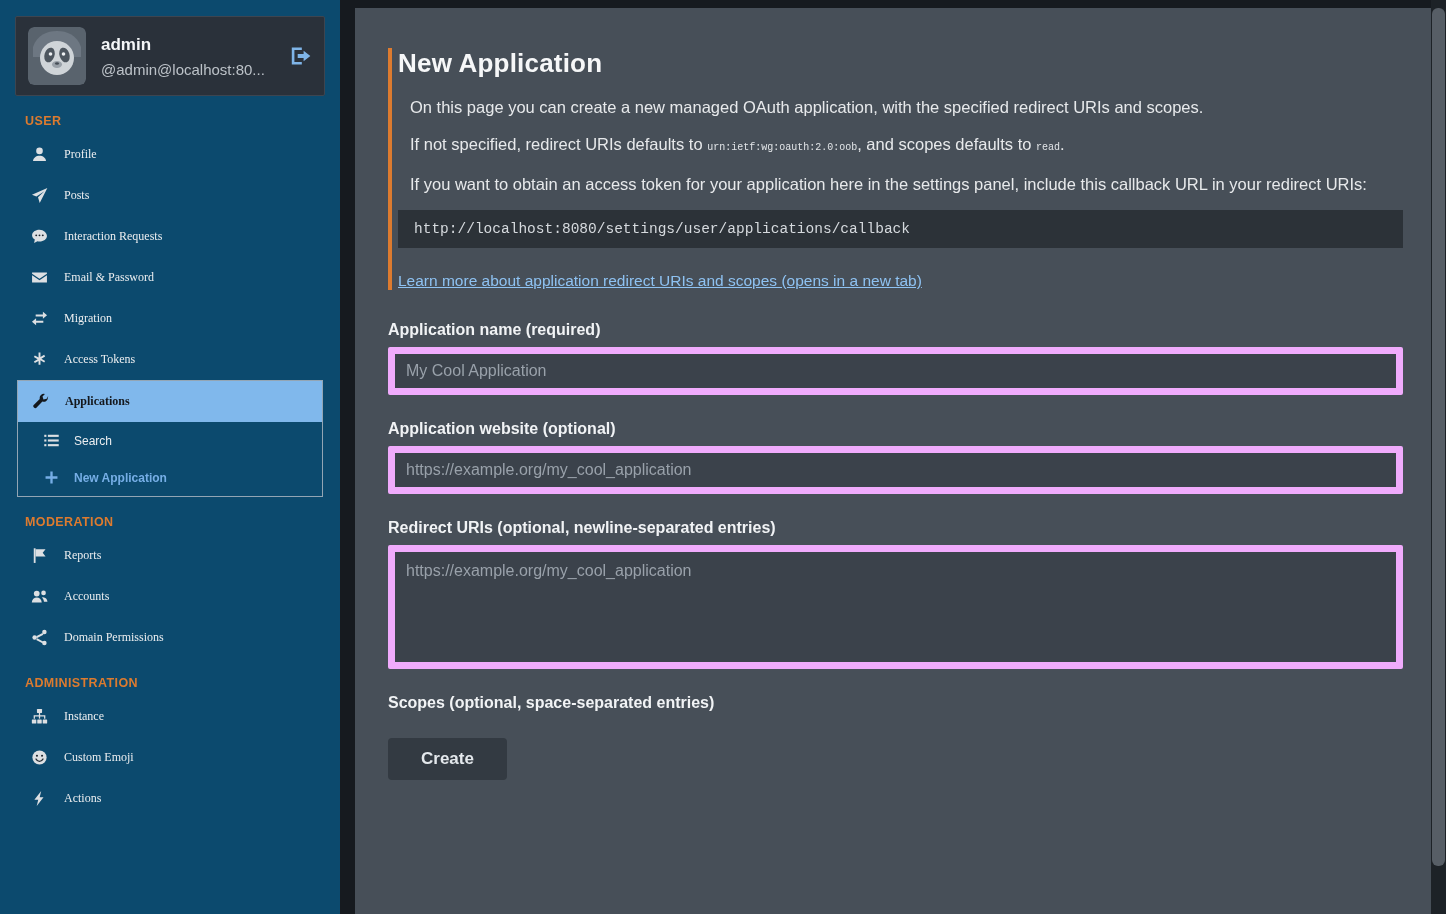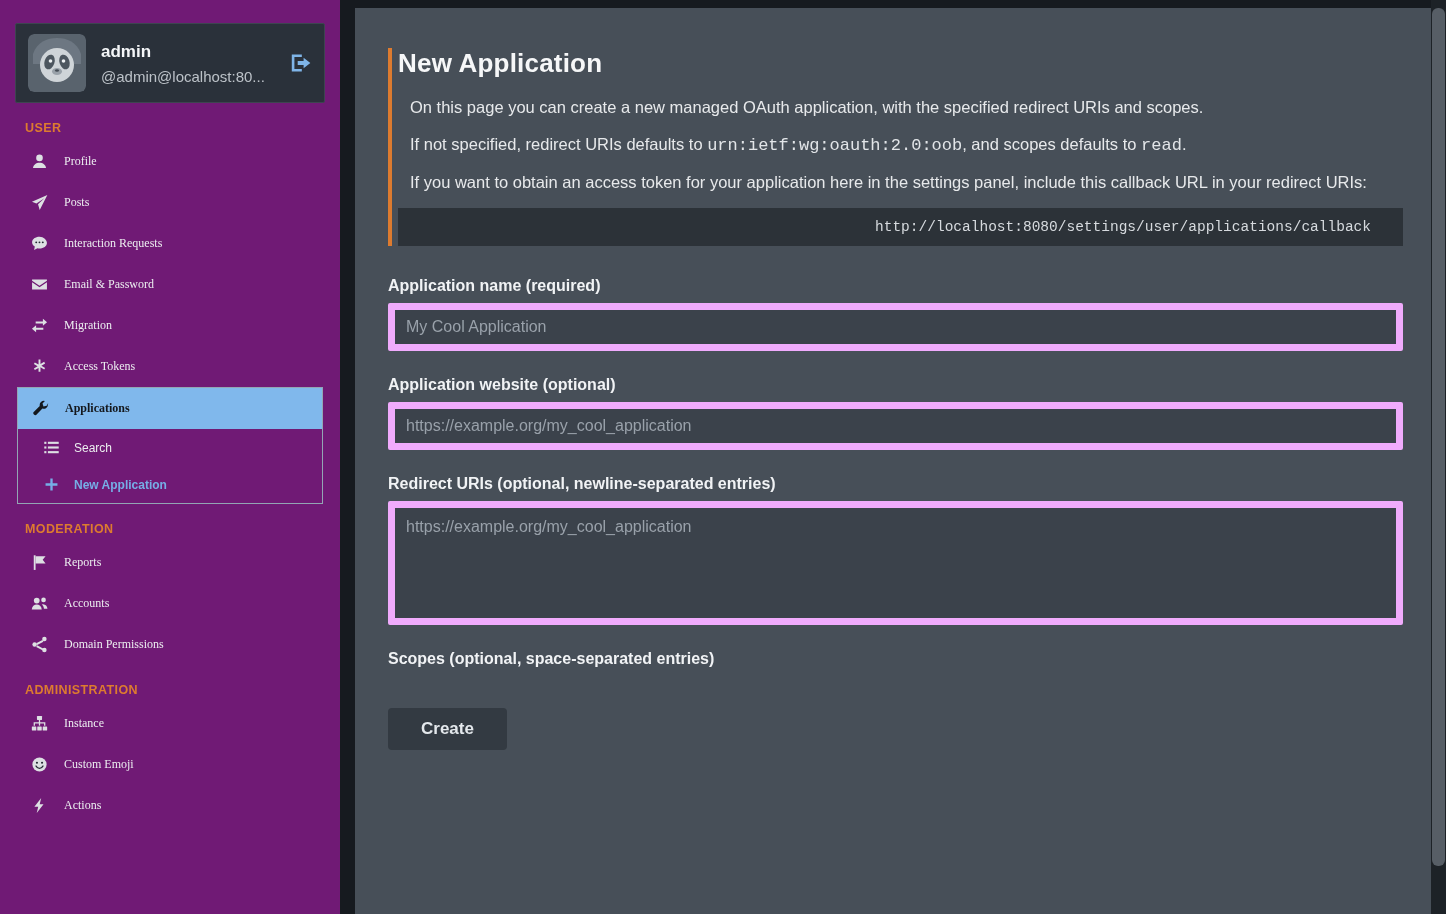--- a/index.html
+++ b/index.html
@@ -8,22 +8,22 @@
     width: 1446px; height: 914px;
     background: #161a1f;
     font-family: "Liberation Sans", "DejaVu Sans", sans-serif;
     color: #e9ebed;
   }
   .layout { display: flex; width: 1446px; height: 914px; }
 
   
   .sidebar {
     width: 340px; flex-shrink: 0;
-    background: #701a75;
-    padding-top: 23px;
+    background: #0c4a6e;
+    padding-top: 16px;
     overflow: hidden;
   }
   .user-card {
     margin: 0 15px 10px 15px;
     background: #2a313a;
     border: 1px solid #3d4550;
     border-radius: 2px;
     display: flex; align-items: center;
     padding: 10px 12px; gap: 15px;
   }
@@ -78,50 +78,50 @@
     overflow: hidden;
   }
   .intro { border-left: 4px solid #dd7b2f; padding-left: 6px; }
   .intro h1 {
     margin: 0 0 16px 0; font-size: 26px; line-height: 1.2;
     color: #f6f7f8; letter-spacing: .2px;
   }
   .intro p { margin: 12px; font-size: 16.5px; line-height: 24.5px; color: #e7e9eb; }
   code {
     font-family: "Liberation Mono", "DejaVu Sans Mono", monospace;
-    font-size: 17px; color: #e2e5e8;
+    font-size: 10px; color: #e2e5e8;
   }
   .codeblock {
     margin: 13px 0 24px 0;
     background: #2c3238; border-radius: 0;
-    padding: 11px 32px;
+    padding: 11px 16px;
     font-family: "Liberation Mono", "DejaVu Sans Mono", monospace;
     font-size: 14.5px; color: #d6dade;
-    white-space: nowrap; overflow: hidden; text-align: right;
+    white-space: nowrap; overflow: hidden;
   }
   .learn-link { color: #8ec2f2; font-size: 15.5px; text-decoration: underline; }
 
   .form-label {
     display: block; font-weight: bold; font-size: 16px;
     color: #f1f3f5; margin: 25px 0 8px 0;
   }
   .form-label:first-of-type { margin-top: 31px; }
   .text-input, .text-area {
     display: block; width: 100%;
     background: #3b424b;
     border: 7px solid #f0abfc; border-radius: 2px;
     padding: 8px 11px;
     font-family: "Liberation Sans", "DejaVu Sans", sans-serif;
     font-size: 16px; color: #e9ebed;
     outline: none;
   }
   .text-area { height: 124px; resize: none; line-height: 1.4; }
   .text-input::placeholder, .text-area::placeholder { color: #99a1aa; opacity: 1; }
   .create-btn {
-    margin-top: 32px;
+    margin-top: 18px;
     background: #333a42; color: #e4e8ec;
     border: none; border-radius: 4px;
     font-family: "Liberation Sans", "DejaVu Sans", sans-serif;
     font-weight: bold; font-size: 17px;
     padding: 11px 33px; cursor: pointer;
   }
 
   
   .scrollbar {
     position: fixed; right: 0; top: 0;
@@ -345,20 +345,21 @@
 
   <div class="main-wrap">
     <main class="main-panel">
 
       <section class="intro">
         <h1>New Application</h1>
         <p>On this page you can create a new managed OAuth application, with the specified redirect URIs and scopes.</p>
         <p><span>If not specified, redirect URIs defaults to </span><code>urn:ietf:wg:oauth:2.0:oob</code><span>, and scopes defaults to </span><code>read</code><span>.</span></p>
         <p>If you want to obtain an access token for your application here in the settings panel, include this callback URL in your redirect URIs:</p>
         <div class="codeblock">http://localhost:8080/settings/user/applications/callback</div>
+        <a class="learn-link" href="#">Learn more about application redirect URIs and scopes (opens in a new tab)</a>
       </section>
 
       <form>
         <label class="form-label">Application name (required)</label>
         <input type="text" class="text-input" placeholder="My Cool Application" style="">
 
         <label class="form-label">Application website (optional)</label>
         <input type="text" class="text-input" placeholder="https://example.org/my_cool_application" style="">
 
         <label class="form-label">Redirect URIs (optional, newline-separated entries)</label>

